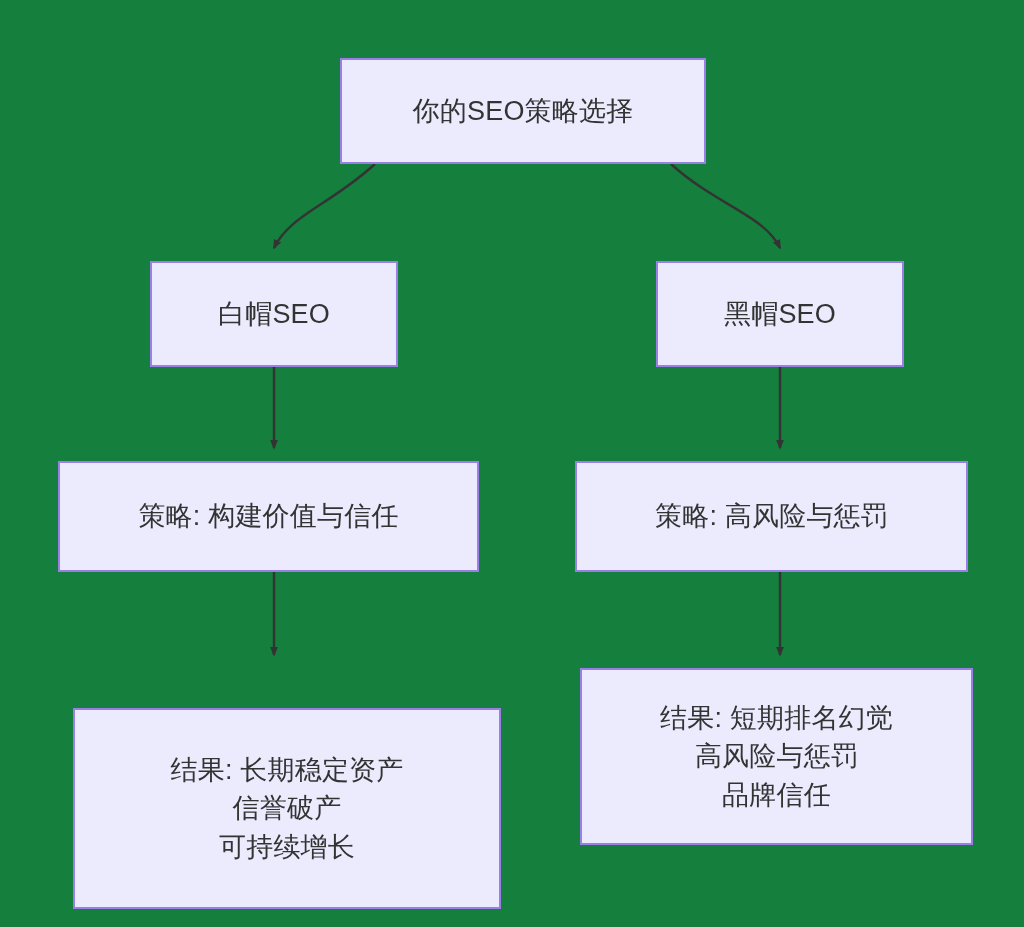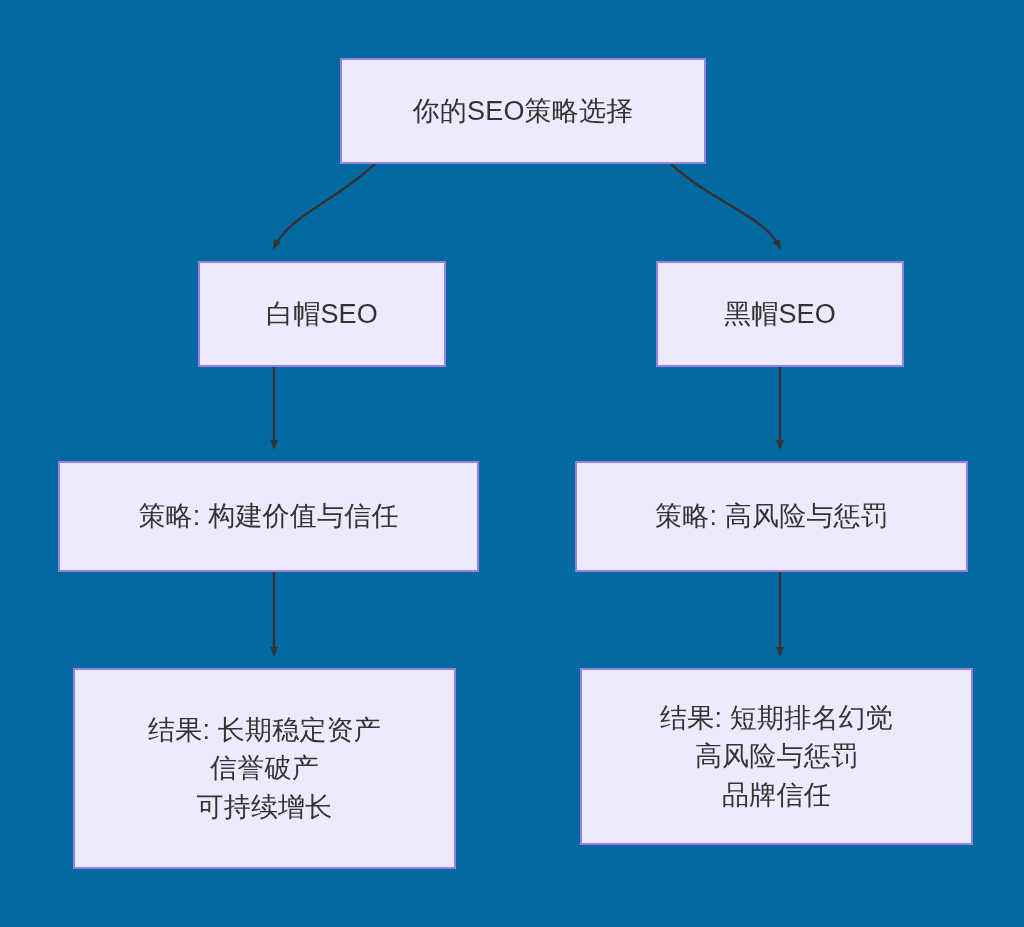--- a/index.html
+++ b/index.html
@@ -4,21 +4,21 @@
 <style>
   html, body {
     margin: 0;
     padding: 0;
     background: #ffffff;
   }
   #canvas {
     position: relative;
     width: 1024px;
     height: 927px;
-    background: #0369a1;
+    background: #15803d;
     font-family: "Liberation Sans", "DejaVu Sans", sans-serif;
     overflow: hidden;
   }
   #edges {
     position: absolute;
     left: 0;
     top: 0;
     width: 1024px;
     height: 927px;
     pointer-events: none;
@@ -37,25 +37,25 @@
     line-height: 1.42;
     text-align: center;
     letter-spacing: 0.2px;
     white-space: nowrap;
   }
   .node .line {
     display: block;
   }
   
   #node-root      { left: 340px; top: 58px;  width: 366px; height: 106px; }
-  #node-white     { left: 150px; top: 261px; width: 248px; height: 106px; margin-left: 48px; }
+  #node-white     { left: 150px; top: 261px; width: 248px; height: 106px; }
   #node-black     { left: 656px; top: 261px; width: 248px; height: 106px; }
   #node-white-s   { left: 58px;  top: 461px; width: 421px; height: 111px; }
   #node-black-s   { left: 575px; top: 461px; width: 393px; height: 111px; }
-  #node-white-o   { left: 73px;  top: 668px; width: 383px; height: 201px; }
+  #node-white-o   { left: 73px;  top: 708px; width: 428px; height: 201px; }
   #node-black-o   { left: 580px; top: 668px; width: 393px; height: 177px; }
 </style>
 </head>
 <body>
 
 <div id="canvas">
 
   <svg id="edges" viewBox="0 0 1024 927" width="1024" height="927" xmlns="http://www.w3.org/2000/svg">
     <defs>
       <marker id="arrowhead" markerWidth="10" markerHeight="8" refX="8.2" refY="4" orient="auto" markerUnits="userSpaceOnUse">

